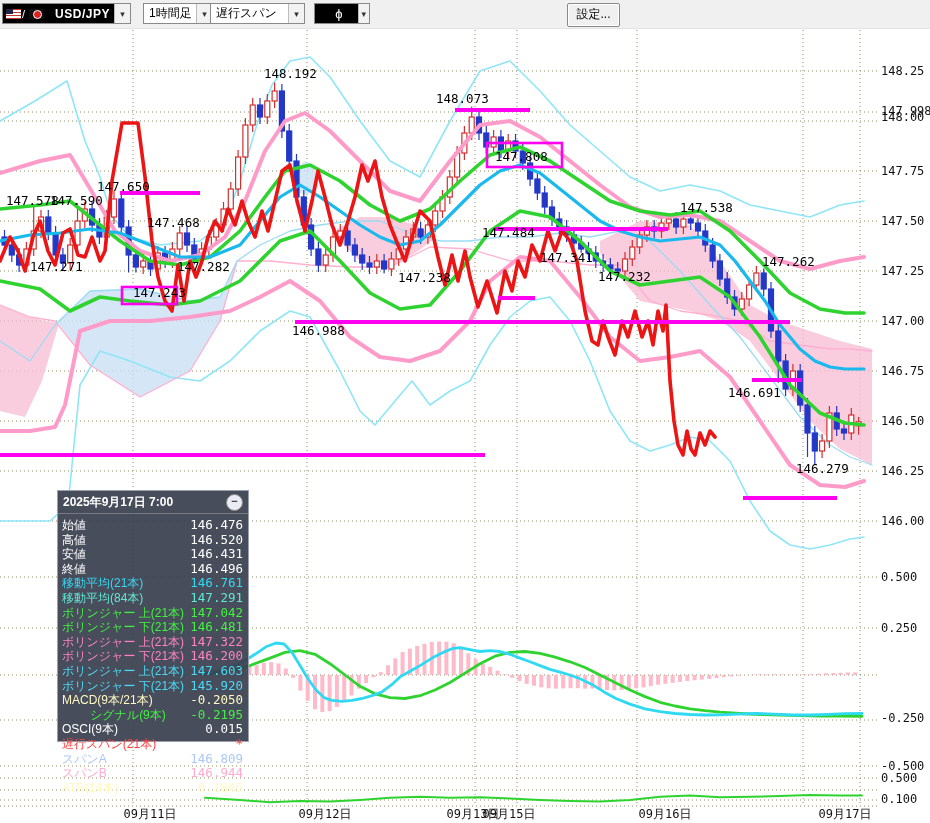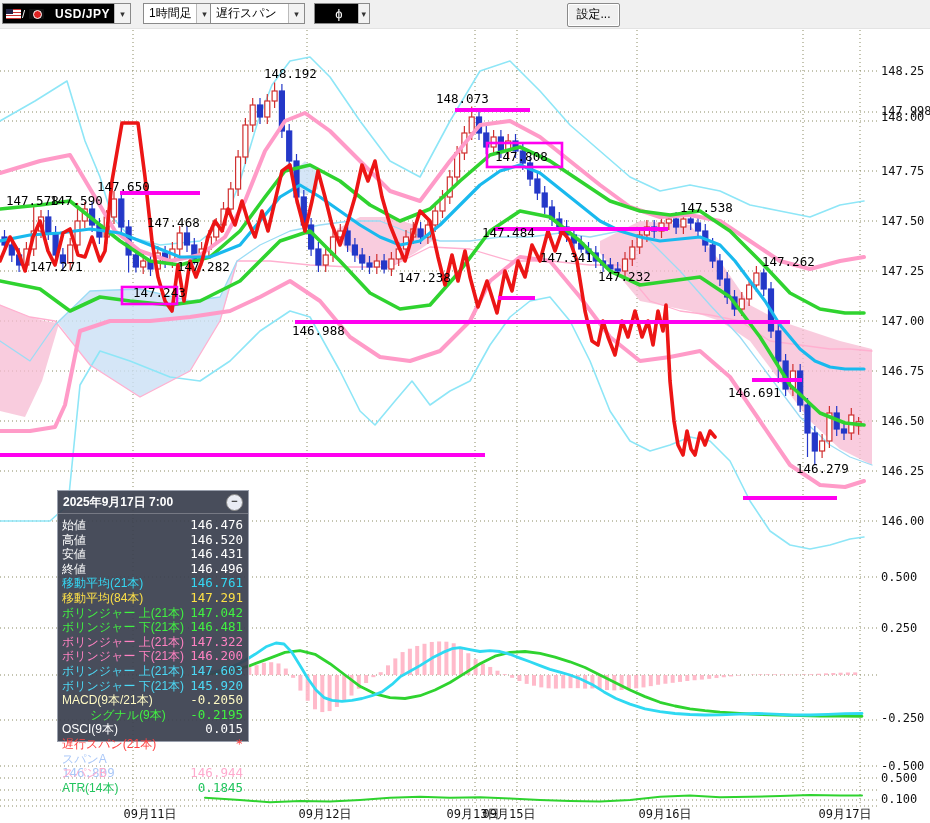--- a/index.html
+++ b/index.html
@@ -515,21 +515,21 @@
           <span class="pv">146.431</span>
         </div>
         <div class="prow" style="color: rgb(255, 255, 255);">
           <span class="pl">終値</span>
           <span class="pv">146.496</span>
         </div>
         <div class="prow" style="color: rgb(53, 215, 243);">
           <span class="pl">移動平均(21本)</span>
           <span class="pv">146.761</span>
         </div>
-        <div class="prow" style="color: #fde047;">
+        <div class="prow" style="color: #5eead4;">
           <span class="pl">移動平均(84本)</span>
           <span class="pv">147.291</span>
         </div>
         <div class="prow" style="color: rgb(65, 242, 65);">
           <span class="pl">ボリンジャー 上(21本)</span>
           <span class="pv">147.042</span>
         </div>
         <div class="prow" style="color: rgb(65, 242, 65);">
           <span class="pl">ボリンジャー 下(21本)</span>
           <span class="pv">146.481</span>
@@ -559,27 +559,27 @@
           <span class="pv">-0.2195</span>
         </div>
         <div class="prow" style="color: rgb(255, 255, 255);">
           <span class="pl">OSCI(9本)</span>
           <span class="pv">0.015</span>
         </div>
         <div class="prow" style="color: rgb(255, 67, 67);">
           <span class="pl">遅行スパン(21本)</span>
           <span class="pv">*</span>
         </div>
-        <div class="prow" style="color: rgb(171, 200, 248); flex-direction: column;">
+        <div class="prow" style="color: rgb(171, 200, 248);">
           <span class="pl">スパンA</span>
           <span class="pv">146.809</span>
         </div>
         <div class="prow" style="color: rgb(255, 171, 206);">
           <span class="pl">スパンB</span>
           <span class="pv">146.944</span>
         </div>
-        <div class="prow" style="color: #22c55e; gap: 43px;">
+        <div class="prow" style="color: #fef9c3; gap: 43px;">
           <span class="pl">ATR(14本)</span>
           <span class="pv">0.1845</span>
         </div>
       </div>
   </div>
 </div>
 
 </body></html>

